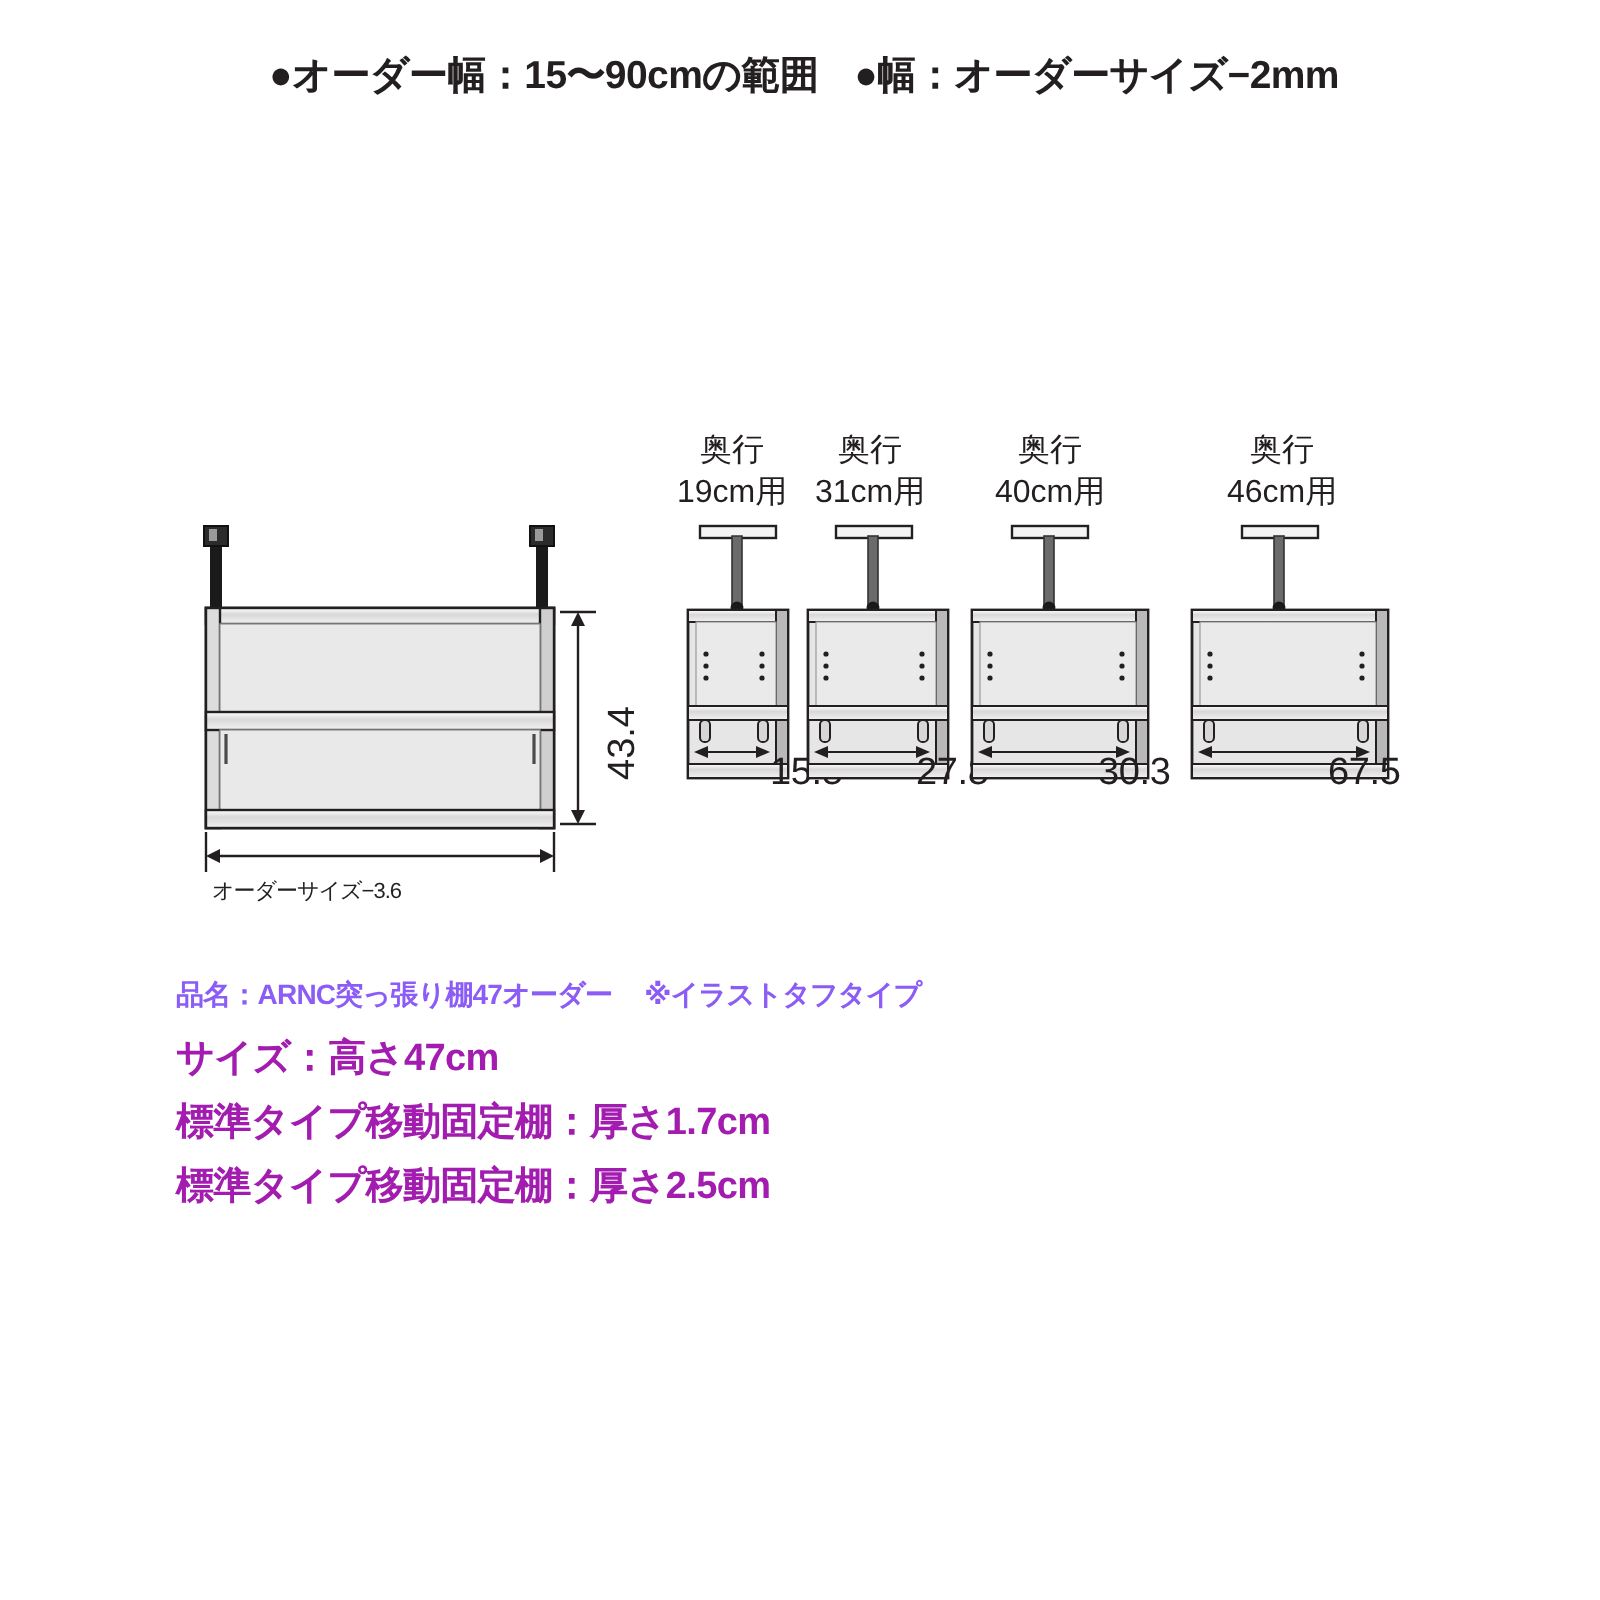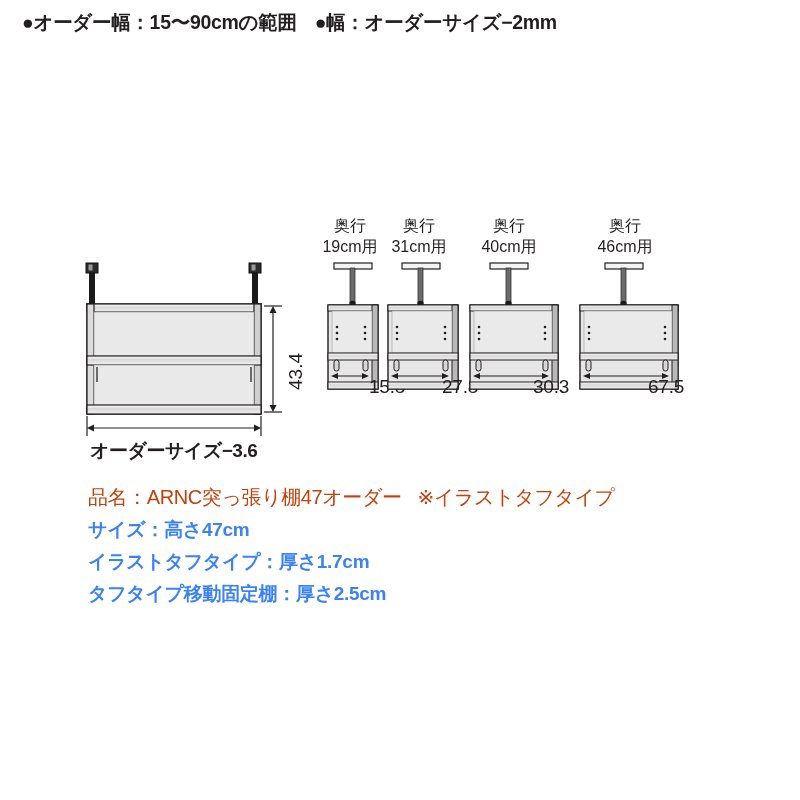--- a/index.html
+++ b/index.html
@@ -13,40 +13,41 @@
     font-family: "Liberation Sans", "DejaVu Sans", sans-serif;
     color: #231f20;
     position: relative;
     overflow: hidden;
   }
 
   
   .spec-list {
     position: absolute;
     left: 22px;
-    top: 8px;
+    top: 24px;
     width: 760px;
+    text-align: center;
   }
   .spec-line {
     font-size: 19.5px;
     line-height: 28px;
     letter-spacing: -0.3px;
     font-weight: 700;
     white-space: nowrap;
     color: #231f20;
   }
   .spec-line .gap {
     display: inline-block;
     width: 18px;
   }
 
   
   .diagram {
     position: absolute;
-    left: 0;
+    left: 16px;
     top: 200px;
     width: 644px;
     height: 270px;
   }
 
   .depth-label {
     position: absolute;
     text-align: center;
     font-size: 16px;
     line-height: 21px;
@@ -69,53 +70,53 @@
   .dim-vert {
     position: absolute;
     font-size: 19px;
     color: #231f20;
     transform: rotate(-90deg);
     transform-origin: left top;
     white-space: nowrap;
   }
   .order-size-text {
     position: absolute;
-    font-size: 19px;
-    font-weight: 700;
+    font-size: 11px;
+    font-weight: 400;
     letter-spacing: -0.5px;
     color: #231f20;
     white-space: nowrap;
   }
 
   
   .desc {
     position: absolute;
     left: 88px;
     top: 480px;
     width: 700px;
   }
   .desc-title {
-    font-size: 20px;
-    font-weight: 400;
+    font-size: 14px;
+    font-weight: 700;
     letter-spacing: -0.4px;
     line-height: 34px;
     white-space: nowrap;
-    color: #c2410c;
+    color: #8b5cf6;
   }
   .desc-title .sep {
     display: inline-block;
     width: 16px;
   }
   .desc-line {
     font-size: 19px;
     font-weight: 700;
     letter-spacing: -0.3px;
     line-height: 32px;
     white-space: nowrap;
-    color: #3b82f6;
+    color: #a21caf;
   }
   svg { display: block; }
 </style>
 </head>
 <body>
 
 <div class="spec-list">
   <div class="spec-line">
     <span>●</span><span>オーダー幅：15〜90cmの範囲</span><span class="gap"></span><span>●</span><span>幅：オーダーサイズ−2mm</span>
   </div>
@@ -320,15 +321,15 @@
   </svg>
   <div class="dim-text big" style="left:606px; top:176px;">67.5</div>
 
 </div>
 
 <div class="desc">
   <div class="desc-title">
     <span>品名：ARNC突っ張り棚47オーダー</span><span class="sep"></span><span>※イラストタフタイプ</span>
   </div>
   <div class="desc-line">サイズ：高さ47cm</div>
-  <div class="desc-line">イラストタフタイプ：厚さ1.7cm</div>
-  <div class="desc-line">タフタイプ移動固定棚：厚さ2.5cm</div>
+  <div class="desc-line">標準タイプ移動固定棚：厚さ1.7cm</div>
+  <div class="desc-line">標準タイプ移動固定棚：厚さ2.5cm</div>
 </div>
 
 </body></html>

